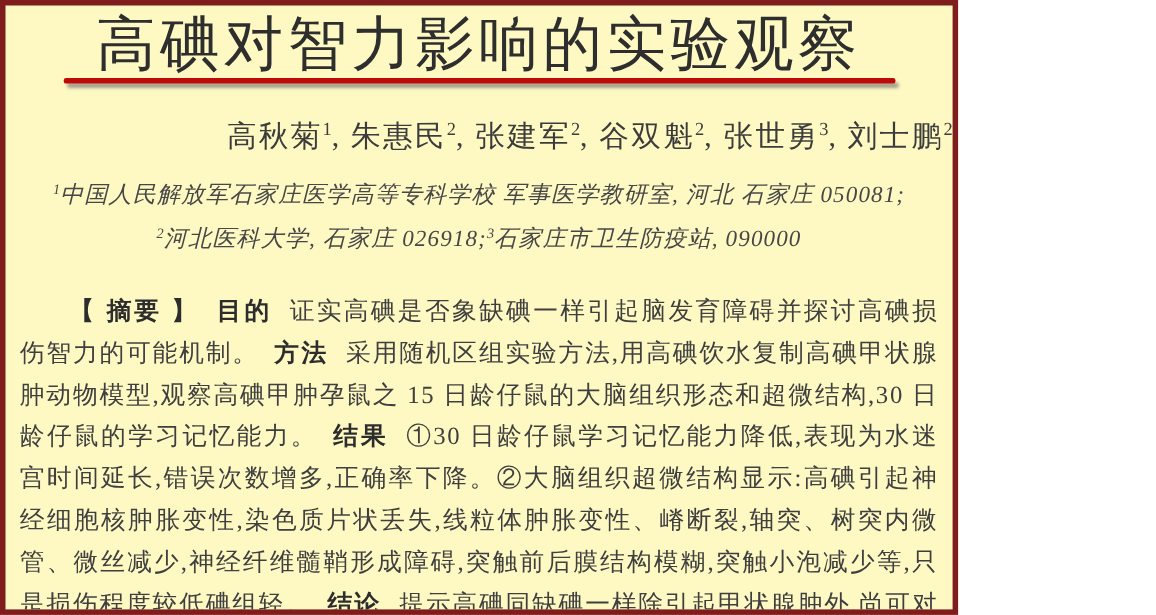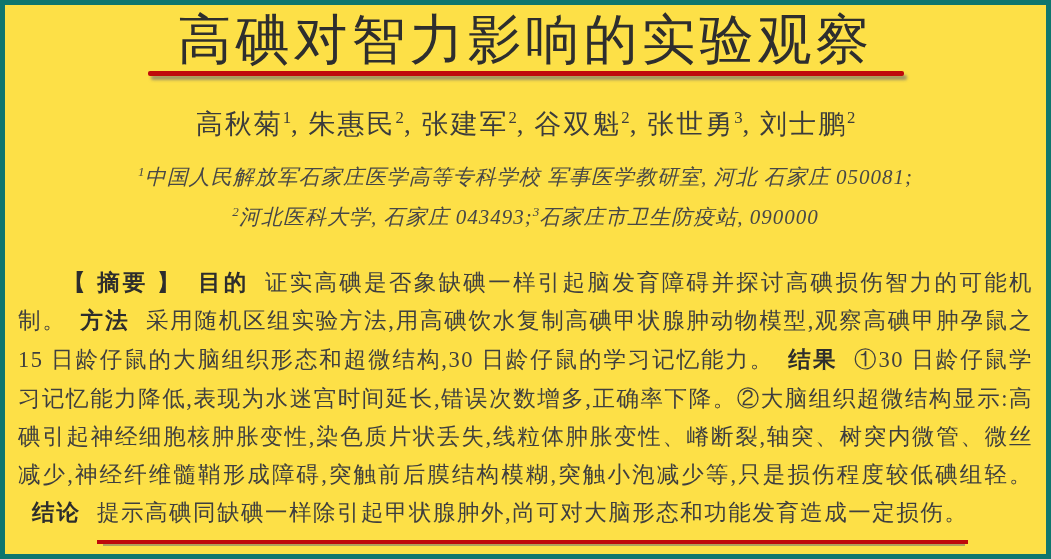--- a/index.html
+++ b/index.html
@@ -2,25 +2,25 @@
 <html><head>
 <meta charset="utf-8">
 <style>
   html, body {
     margin: 0;
     padding: 0;
     background: #ffffff;
   }
   .page {
     position: relative;
-    width: 1051px;
+    width: 871px;
     height: 559px;
     box-sizing: border-box;
-    border: 5px solid #0f766e;
-    background: #fde047;
+    border: 5px solid #7f1d1d;
+    background: #fef9c3;
     overflow: hidden;
     font-family: "Liberation Serif", "DejaVu Serif", serif;
     color: #3a3a3a;
   }
   .title {
     margin: 6px auto 0;
     text-align: center;
     font-size: 54px;
     font-weight: normal;
     letter-spacing: 4px;
@@ -30,21 +30,21 @@
   .title-underline {
     width: 756px;
     height: 5px;
     margin: 1px auto 0;
     background: #bf0a0a;
     box-shadow: 3px 4px 3px rgba(110,110,110,0.65);
     border-radius: 2px;
   }
   .authors {
     margin-top: 30px;
-    text-align: center;
+    text-align: right;
     font-size: 27px;
     letter-spacing: 2px;
     color: #3c3c3c;
     font-style: normal;
   }
   .authors sup, .affil sup {
     font-size: 62%;
     vertical-align: super;
     letter-spacing: 0;
   }
@@ -69,35 +69,35 @@
     text-indent: 2em;
     color: #3f3f3f;
   }
   .ab-head {
     font-weight: bold;
     font-family: "Liberation Sans", "DejaVu Sans", sans-serif;
     color: #2d2d2d;
     letter-spacing: 2px;
     margin-top: 37px;
   }
-  .ab-head.spaced-left { margin-left: 14px; font-family: Liberation Mono, monospace; }
+  .ab-head.spaced-left { margin-left: 14px; }
   .ab-head.spaced-right { margin-right: 16px; }
   .red-underline {
     background-image: linear-gradient(#bf0a0a, #bf0a0a), linear-gradient(rgba(110,110,110,0.55), rgba(110,110,110,0.55));
     background-repeat: no-repeat, no-repeat;
     background-size: 100% 4px, 99% 3px;
     background-position: 0 calc(100% - 2px), 6px 100%;
     padding-bottom: 21px;
   }
 </style>
 </head>
 <body>
 
 <div class="page">
   <h1 class="title">高碘对智力影响的实验观察</h1>
   <div class="title-underline"></div>
   <div class="authors" id="authors"><span>高秋菊</span><sup>1</sup>, <span>朱惠民</span><sup>2</sup>, <span>张建军</span><sup>2</sup>, <span>谷双魁</span><sup>2</sup>, <span>张世勇</span><sup>3</sup>, <span>刘士鹏</span><sup>2</sup></div>
   <div class="affils" id="affils">
       <div class="affil"><sup>1</sup><span>中国人民解放军石家庄医学高等专科学校 军事医学教研室, 河北 石家庄 050081;</span></div>
-      <div class="affil"><sup>2</sup><span>河北医科大学, 石家庄 043493;</span><sup>3</sup><span>石家庄市卫生防疫站, 090000</span></div>
+      <div class="affil"><sup>2</sup><span>河北医科大学, 石家庄 026918;</span><sup>3</sup><span>石家庄市卫生防疫站, 090000</span></div>
     </div>
   <p class="abstract" id="abstract"><span class="ab-head spaced-right">【 摘要 】</span><span class="ab-head spaced-right">目的</span><span>证实高碘是否象缺碘一样引起脑发育障碍并探讨高碘损伤智力的可能机制。</span><span class="ab-head spaced-right spaced-left">方法</span><span>采用随机区组实验方法,用高碘饮水复制高碘甲状腺肿动物模型,观察高碘甲肿孕鼠之 15 日龄仔鼠的大脑组织形态和超微结构,30 日龄仔鼠的学习记忆能力。</span><span class="ab-head spaced-right spaced-left">结果</span><span>①30 日龄仔鼠学习记忆能力降低,表现为水迷宫时间延长,错误次数增多,正确率下降。②大脑组织超微结构显示:高碘引起神经细胞核肿胀变性,染色质片状丢失,线粒体肿胀变性、嵴断裂,轴突、树突内微管、微丝减少,神经纤维髓鞘形成障碍,突触前后膜结构模糊,突触小泡减少等,只是损伤程度较低碘组轻。</span><span class="ab-head spaced-right spaced-left">结论</span><span class="red-underline">提示高碘同缺碘一样除引起甲状腺肿外,尚可对大脑形态和功能发育造成一定损伤。</span></p>
 </div>
 
 </body></html>

